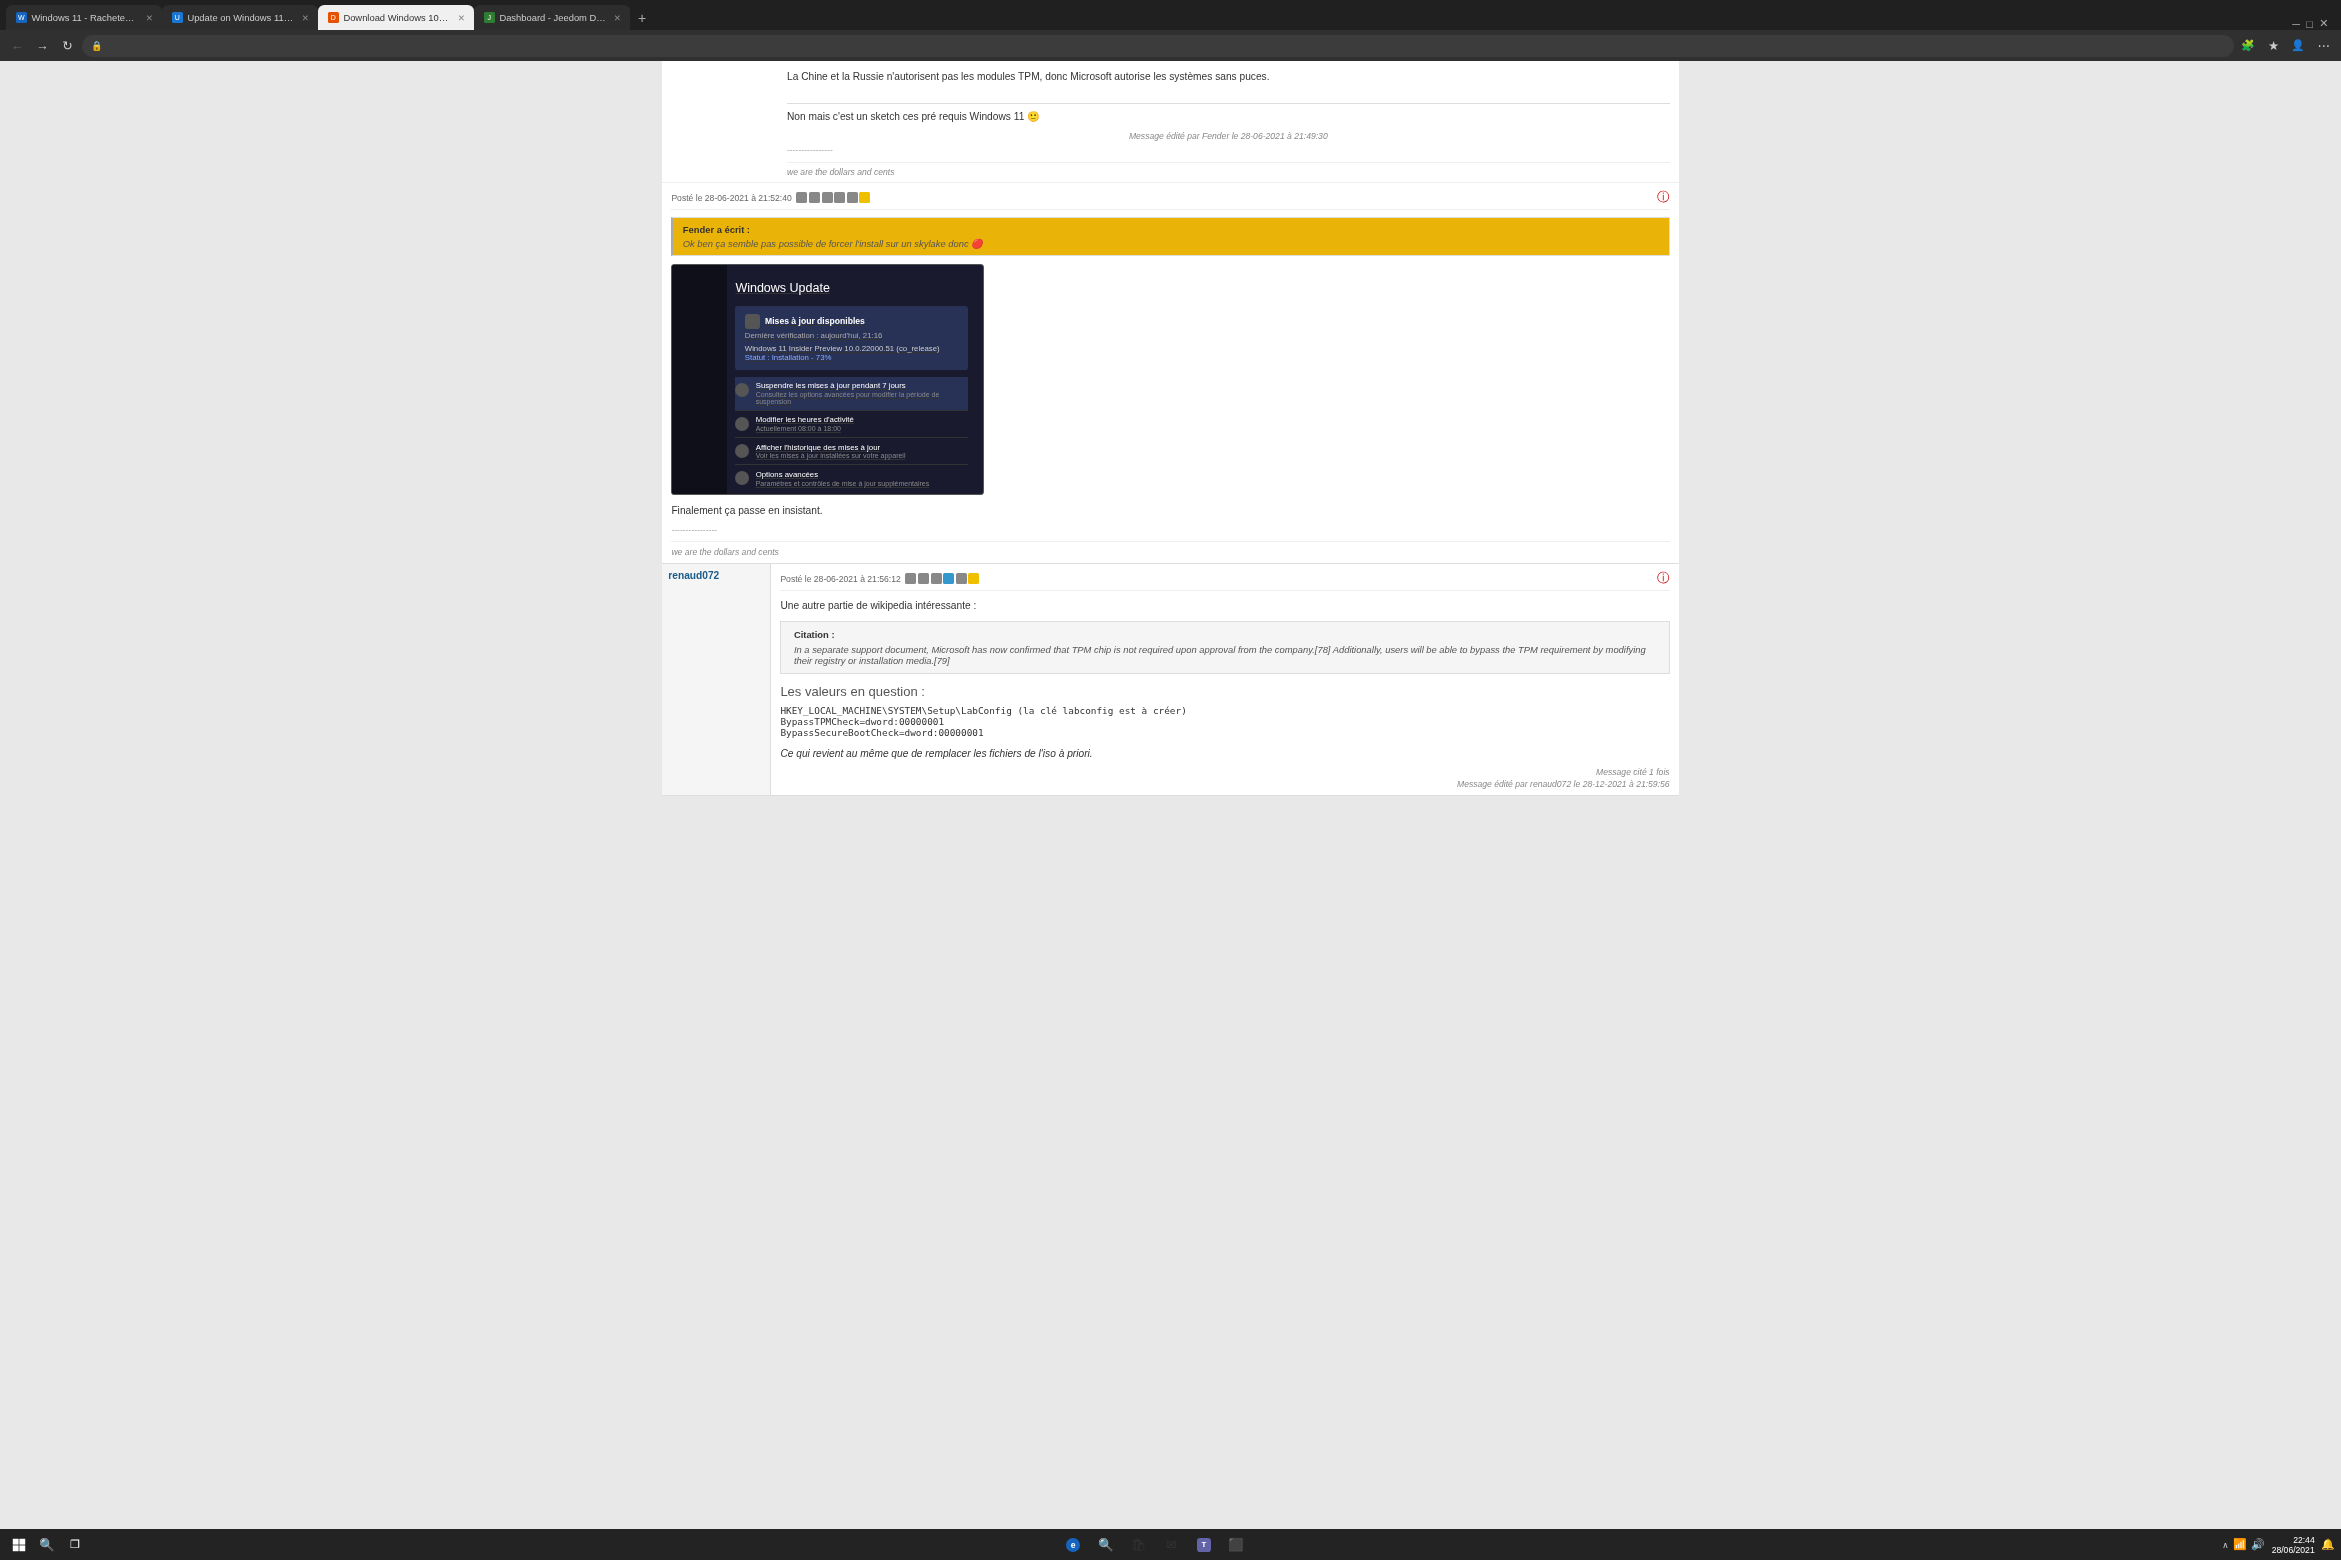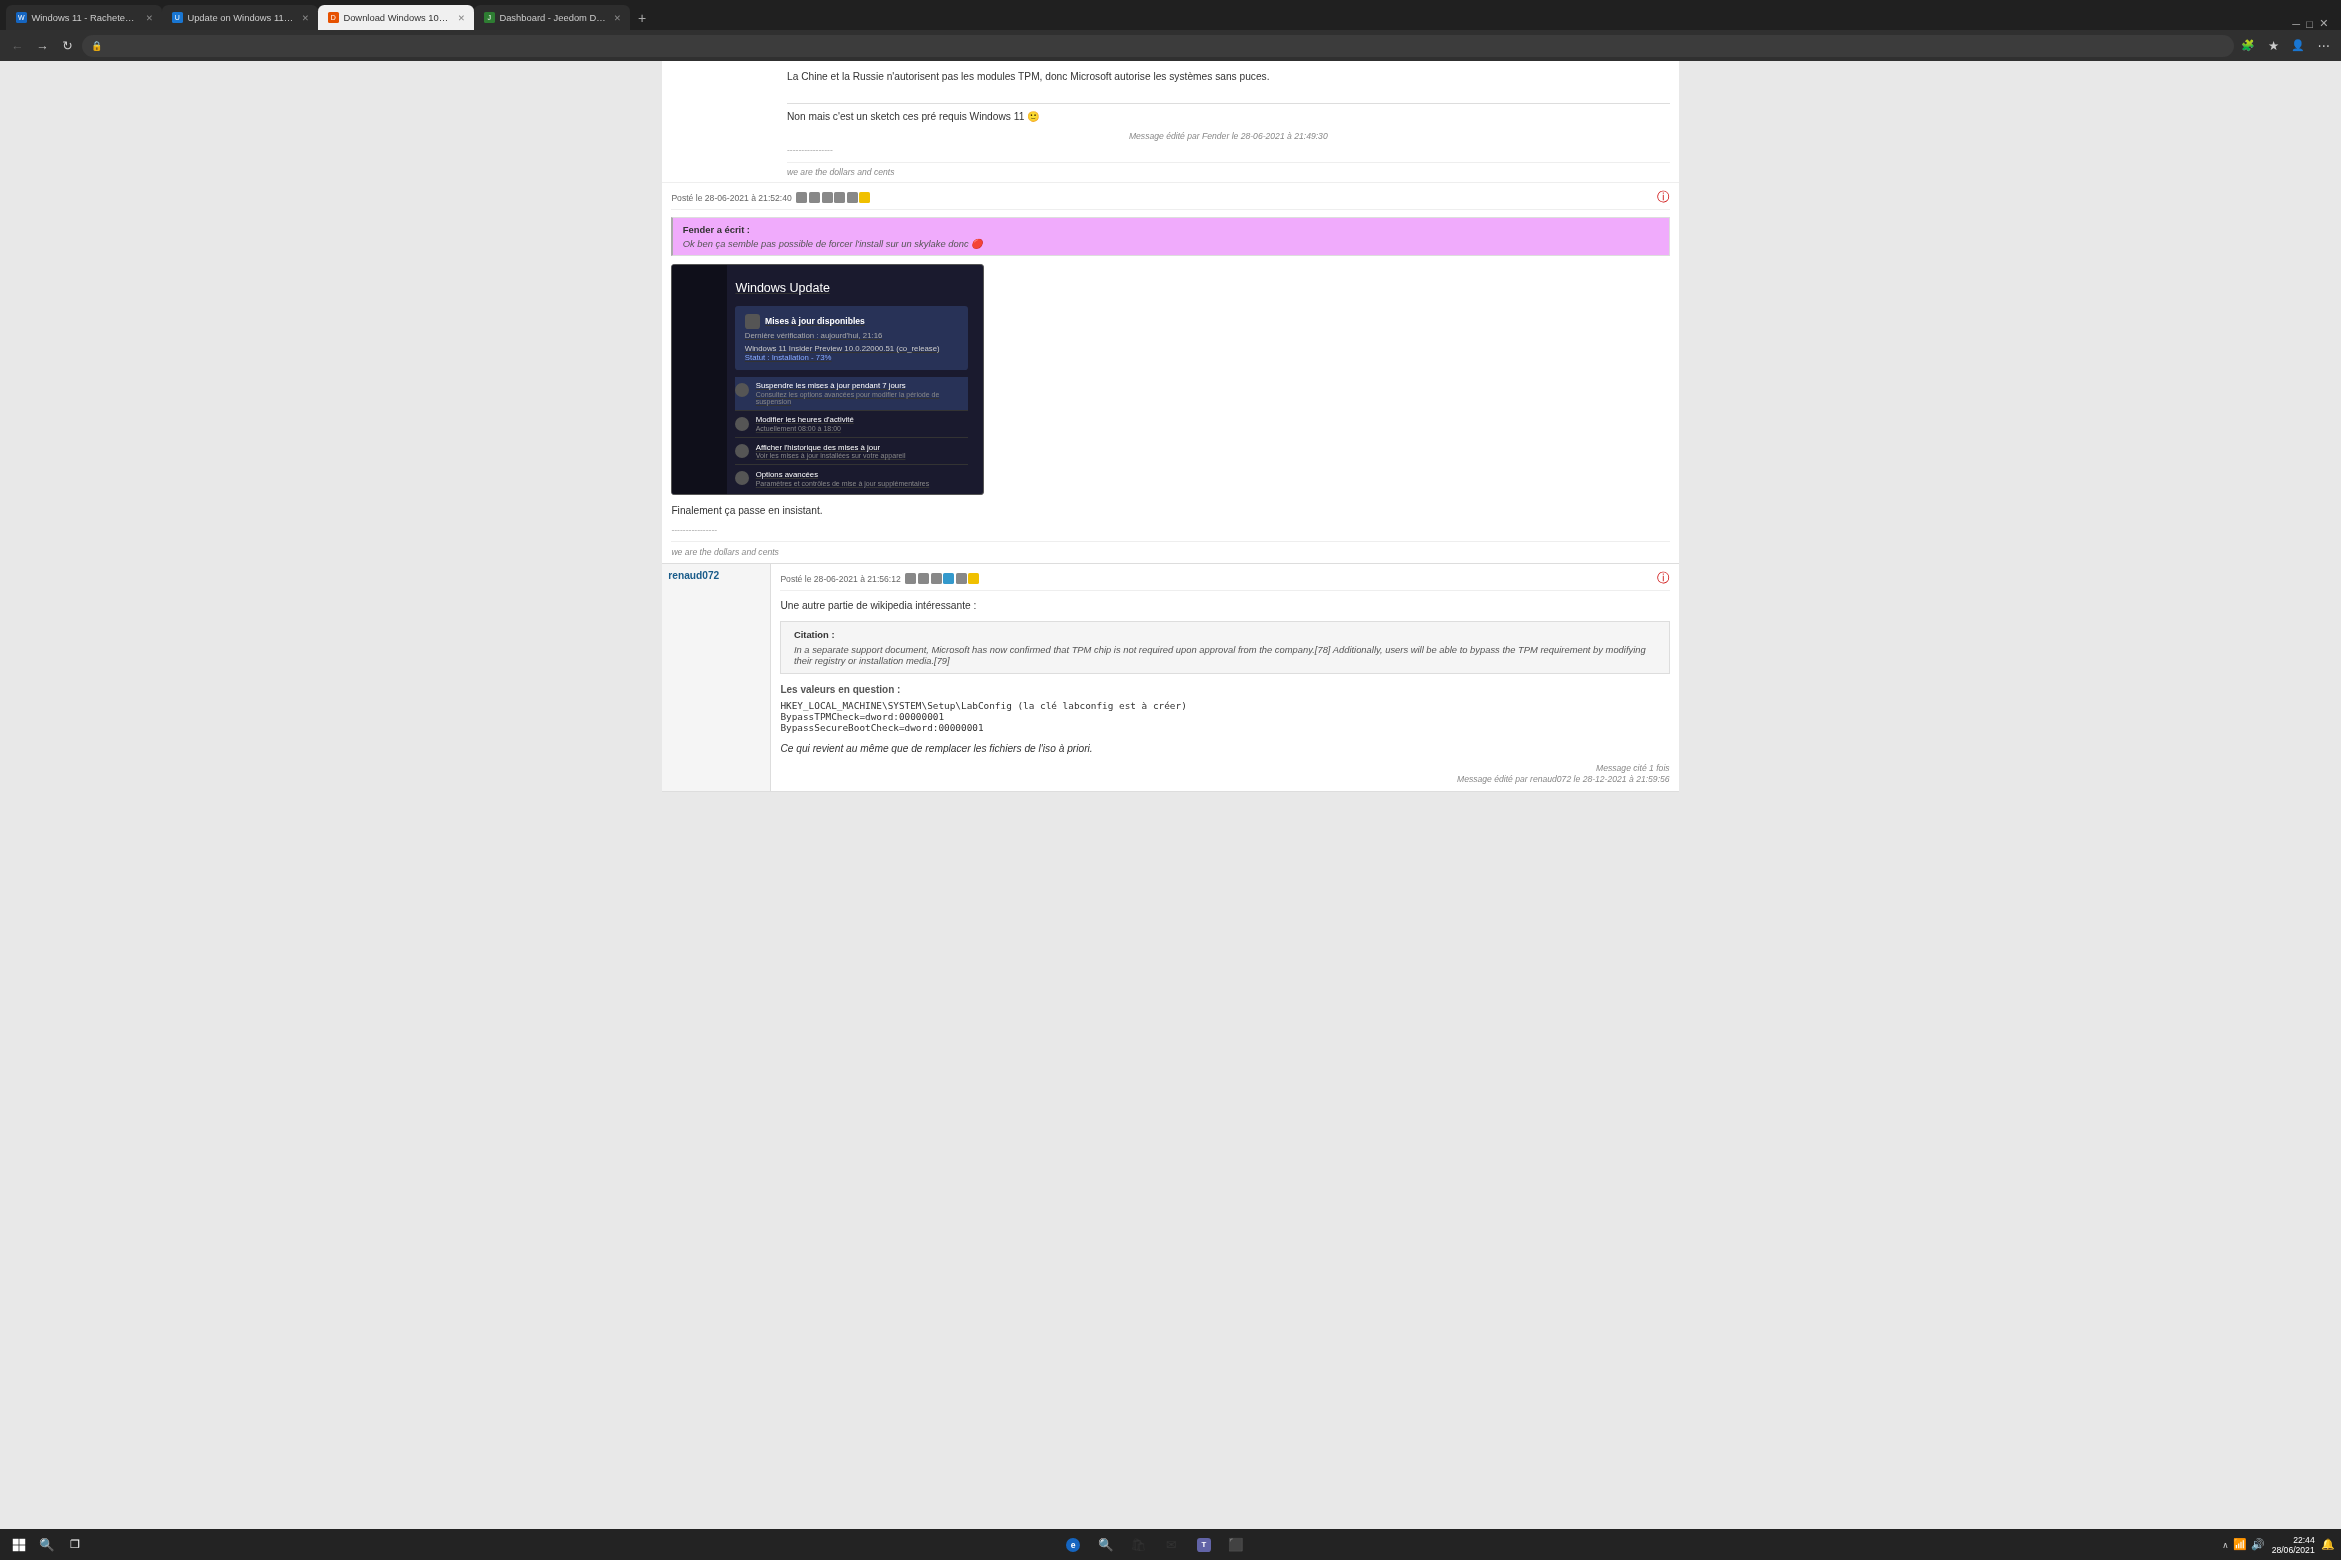--- a/index.html
+++ b/index.html
@@ -30,21 +30,21 @@
     .post { display: flex; border-bottom: 0.8px solid #ddd; }
     .post-sidebar { width: 109px; min-width: 109px; padding: 6.3px; background: #f5f5f5; border-right: 0.8px solid #ddd; }
     .username { font-size: 10.2px; font-weight: bold; color: #1a5c8a; }
     .user-rank { font-size: 8.6px; color: #666; }
     .avatar { width: 78px; height: 63px; background: #ddd; margin-top: 4.7px; overflow: hidden; display: flex; align-items: center; justify-content: center; }
     .post-body { flex: 1; padding: 6.3px 9.4px; }
     .post-header { display: flex; align-items: center; justify-content: space-between; margin-bottom: 6.3px; padding-bottom: 3.1px; border-bottom: 0.8px solid #eee; }
     .post-date { font-size: 8.6px; color: #666; }
     .report-icon { color: #cc0000; font-size: 12.5px; cursor: pointer; }
     .post-text { font-size: 10.2px; line-height: 1.5; margin-bottom: 6.3px; }
-    .quote-box { background: #f0abfc; border: 0.8px solid #ddd; border-left: 2.3px solid #aaa; padding: 6.3px 9.4px; margin: 6.3px 0; font-size: 9.4px; color: #555; font-style: italic; }
+    .quote-box { background: #eab308; border: 0.8px solid #ddd; border-left: 2.3px solid #aaa; padding: 6.3px 9.4px; margin: 6.3px 0; font-size: 9.4px; color: #555; font-style: italic; }
     .quote-author { font-weight: bold; font-size: 9.4px; margin-bottom: 3.1px; color: #333; font-style: normal; }
     .post-image { margin: 7.8px 0; text-decoration: underline; }
     .post-footer { font-size: 8.6px; color: #888; margin-top: 6.3px; font-style: italic; text-align: right; }
     .signature { margin-top: 6.3px; padding-top: 4.7px; border-top: 0.8px solid #eee; font-size: 8.6px; color: #888; font-style: italic; }
     .sig-dashes { font-size: 8.6px; color: #aaa; }
 
     
     .wu-screenshot { width: 313px; height: 231px; background: #1a1a2e; border: 0.8px solid #555; display: flex; flex-direction: column; padding: 15.6px 15.6px 15.6px 63px; position: relative; border-radius: 3.1px; overflow: hidden; }
     .wu-sidebar { position: absolute; left: 0; top: 0; width: 55px; height: 100%; background: #0f0f1a; }
     .wu-title { color: #fff; font-size: 12.5px; font-weight: 300; margin-bottom: 11px; }
@@ -60,21 +60,21 @@
 
     
     .taskbar { height: 31px; background: rgba(0,0,0,0.85); display: flex; align-items: center; justify-content: space-between; padding: 0 6.3px; position: fixed; bottom: 0; width: 100%; z-index: 100; }
     .taskbar-left { display: flex; align-items: center; gap: 3.1px; }
     .taskbar-center { display: flex; align-items: center; gap: 4.7px; }
     .taskbar-right { display: flex; align-items: center; gap: 6.3px; font-size: 8.6px; color: #fff; }
     .taskbar-icon { width: 25px; height: 25px; display: flex; align-items: center; justify-content: center; cursor: pointer; border-radius: 3.1px; }
     .sys-tray { display: flex; align-items: center; gap: 4.7px; }
     .time-block { text-align: right; font-size: 8.6px; color: #fff; }
     
-    .pretext { font-size: 10px; color: #555; margin: 7.8px 0 3.1px; font-weight: bold; }
+    .pretext { font-size: 13px; color: #555; margin: 7.8px 0 3.1px; }
     .reg-value { font-size: 9.4px; font-family: monospace; color: #333; }
     .wiki-citation { background: #f5f5f5; border: 0.8px solid #ddd; padding: 7.8px 12.5px; margin: 7.8px 0; font-size: 9.4px; color: #555; font-style: italic; }
     .citation-label { font-weight: bold; font-style: normal; color: #333; font-size: 9.4px; margin-bottom: 3.1px; }
     
     
     .emoji-green { color: #2db52d; }
   </style>
 </head>
 <body>
 

